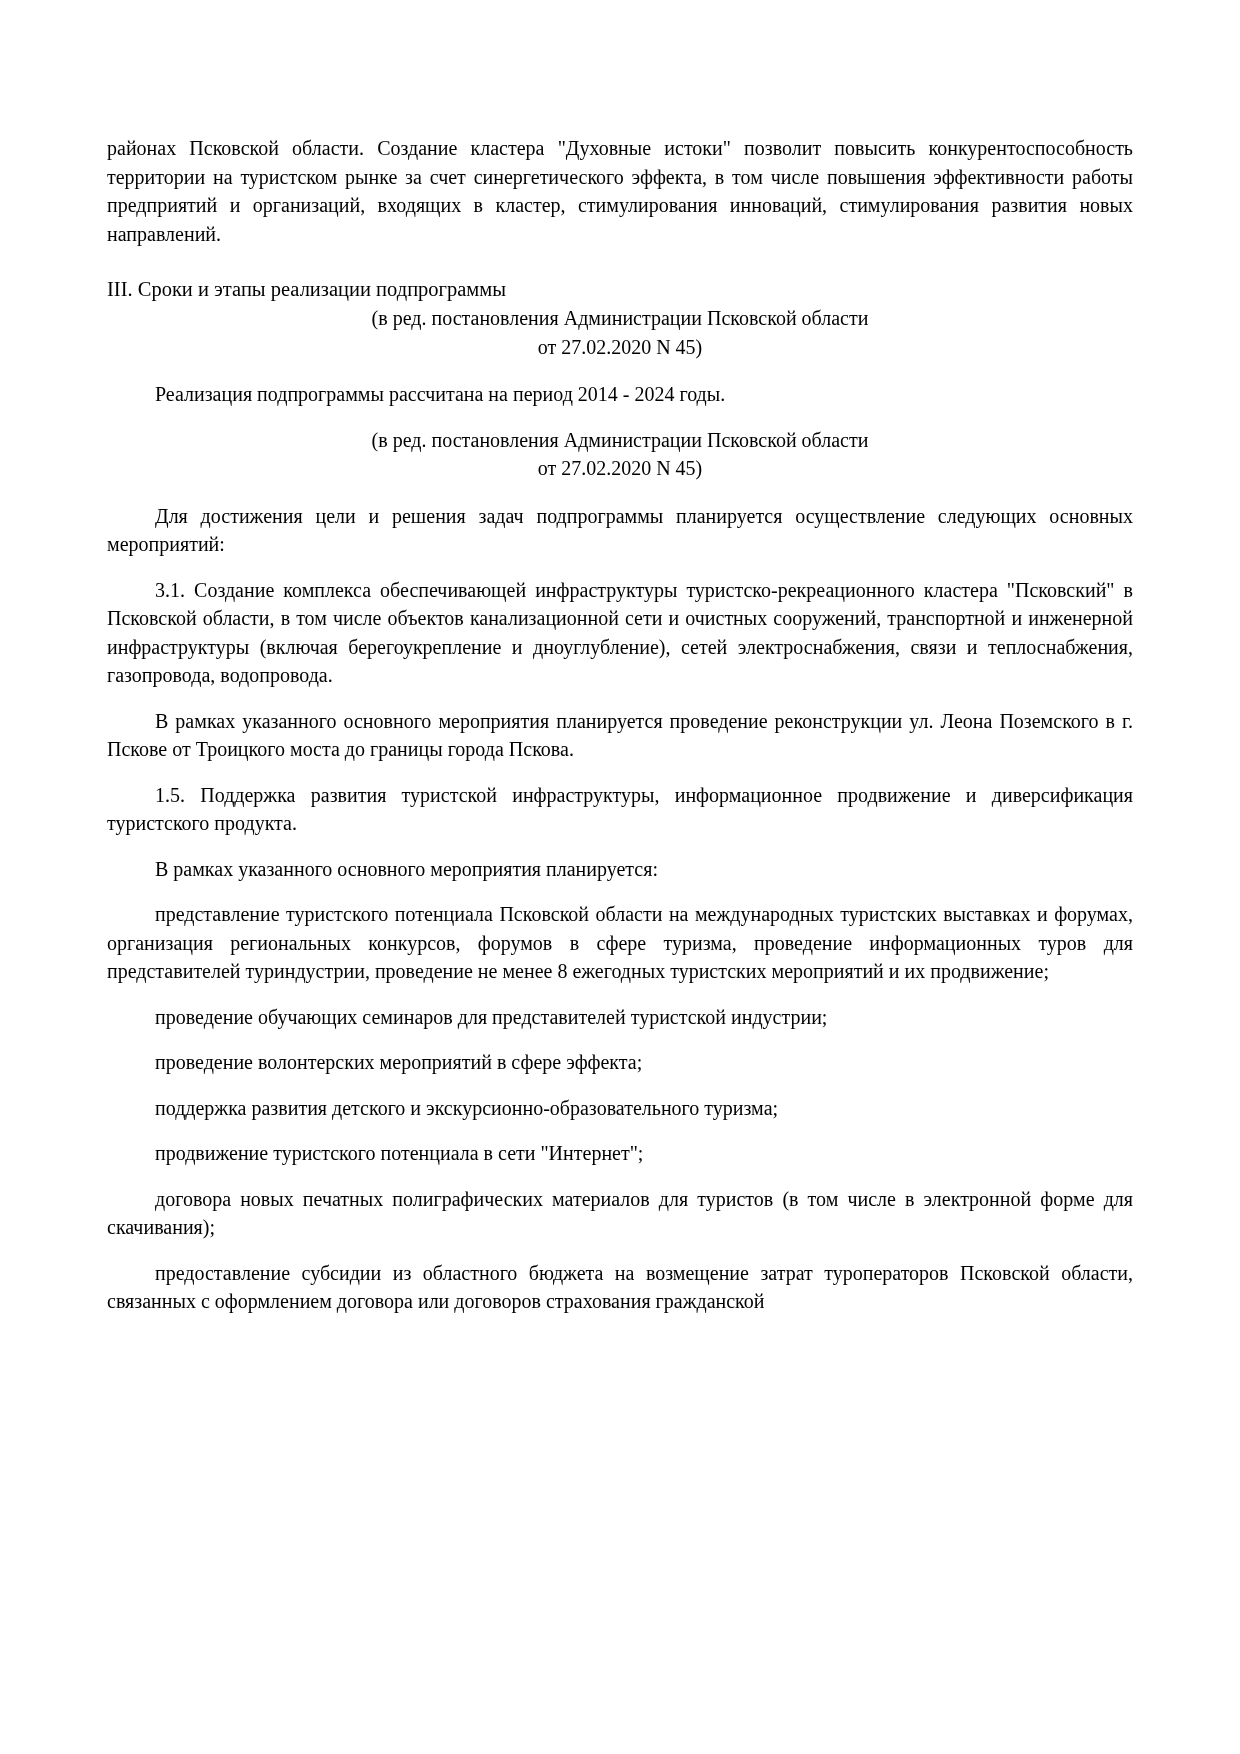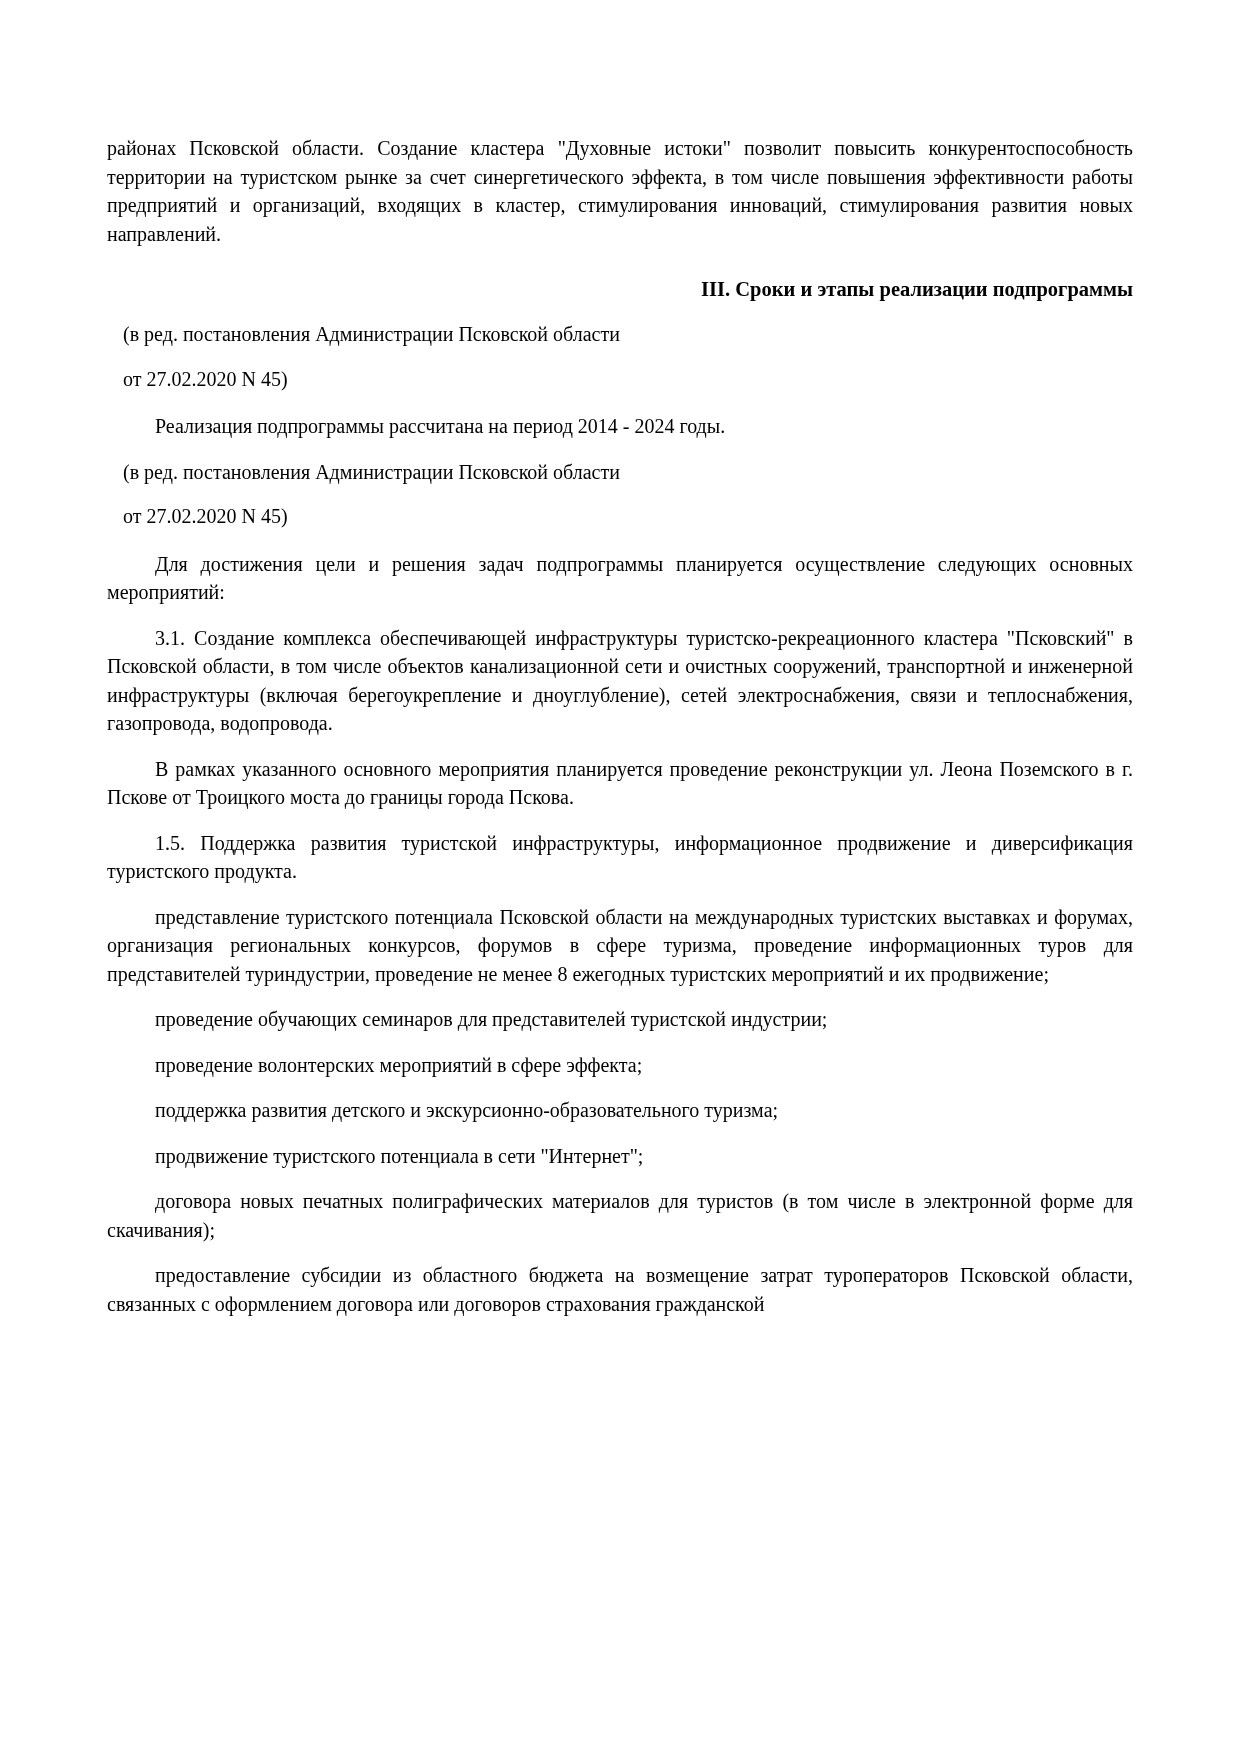--- a/index.html
+++ b/index.html
@@ -27,27 +27,28 @@
     margin: 0 0 17px 0;
     text-align: justify;
     text-indent: 48px;
   }
   .para.first {
     text-indent: 0;
   }
   .heading {
     margin: 26px 0 0 0;
     padding: 0;
-    font-weight: 700;
+    font-weight: 400;
     font-size: 20.5px;
     line-height: 30px;
-    text-align: right;
+    text-align: left;
   }
   .centerline {
-    margin: 16px;
+    margin: 0;
+    text-align: center;
   }
   .centerline.mb {
     margin-bottom: 19px;
   }
 </style>
 </head>
 <body>
 
 <div class="page">
 
@@ -59,20 +60,21 @@
 
   <p class="para">Реализация подпрограммы рассчитана на период 2014 - 2024 годы.</p>
 
   <p class="centerline">(в ред. постановления Администрации Псковской области</p>
   <p class="centerline mb">от 27.02.2020 N 45)</p>
 
   <p class="para">Для достижения цели и решения задач подпрограммы планируется осуществление следующих основных мероприятий:</p>
   <p class="para">3.1. Создание комплекса обеспечивающей инфраструктуры туристско-рекреационного кластера "Псковский" в Псковской области, в том числе объектов канализационной сети и очистных сооружений, транспортной и инженерной инфраструктуры (включая берегоукрепление и дноуглубление), сетей электроснабжения, связи и теплоснабжения, газопровода, водопровода.</p>
   <p class="para">В рамках указанного основного мероприятия планируется проведение реконструкции ул. Леона Поземского в г. Пскове от Троицкого моста до границы города Пскова.</p>
   <p class="para">1.5. Поддержка развития туристской инфраструктуры, информационное продвижение и диверсификация туристского продукта.</p>
+  <p class="para">В рамках указанного основного мероприятия планируется:</p>
   <p class="para">представление туристского потенциала Псковской области на международных туристских выставках и форумах, организация региональных конкурсов, форумов в сфере туризма, проведение информационных туров для представителей туриндустрии, проведение не менее 8 ежегодных туристских мероприятий и их продвижение;</p>
   <p class="para">проведение обучающих семинаров для представителей туристской индустрии;</p>
   <p class="para">проведение волонтерских мероприятий в сфере эффекта;</p>
   <p class="para">поддержка развития детского и экскурсионно-образовательного туризма;</p>
   <p class="para">продвижение туристского потенциала в сети "Интернет";</p>
   <p class="para">договора новых печатных полиграфических материалов для туристов (в том числе в электронной форме для скачивания);</p>
   <p class="para">предоставление субсидии из областного бюджета на возмещение затрат туроператоров Псковской области, связанных с оформлением договора или договоров страхования гражданской</p>
 
 </div>
 

